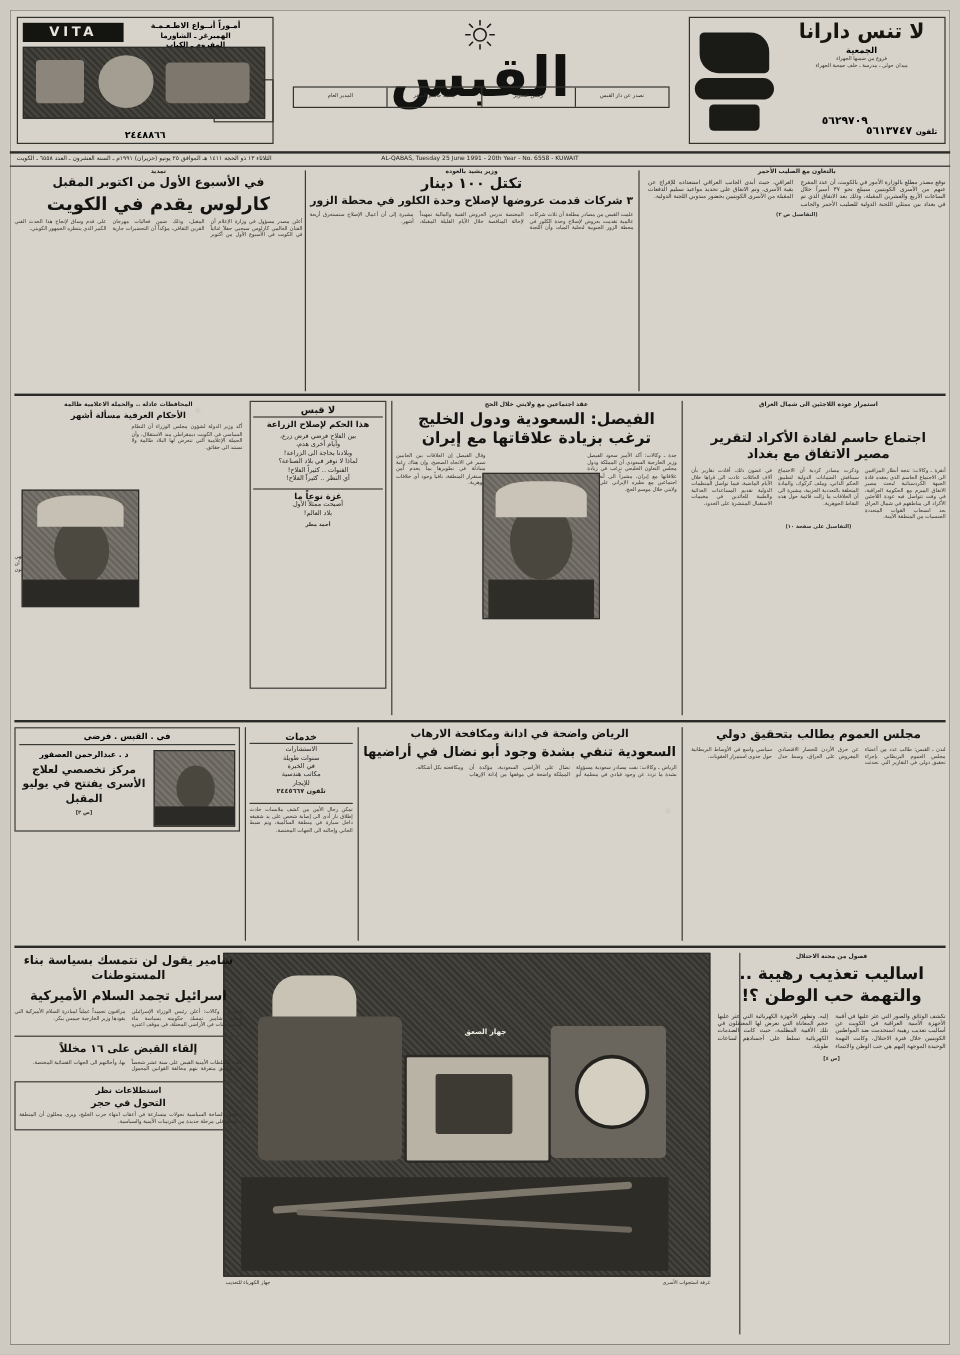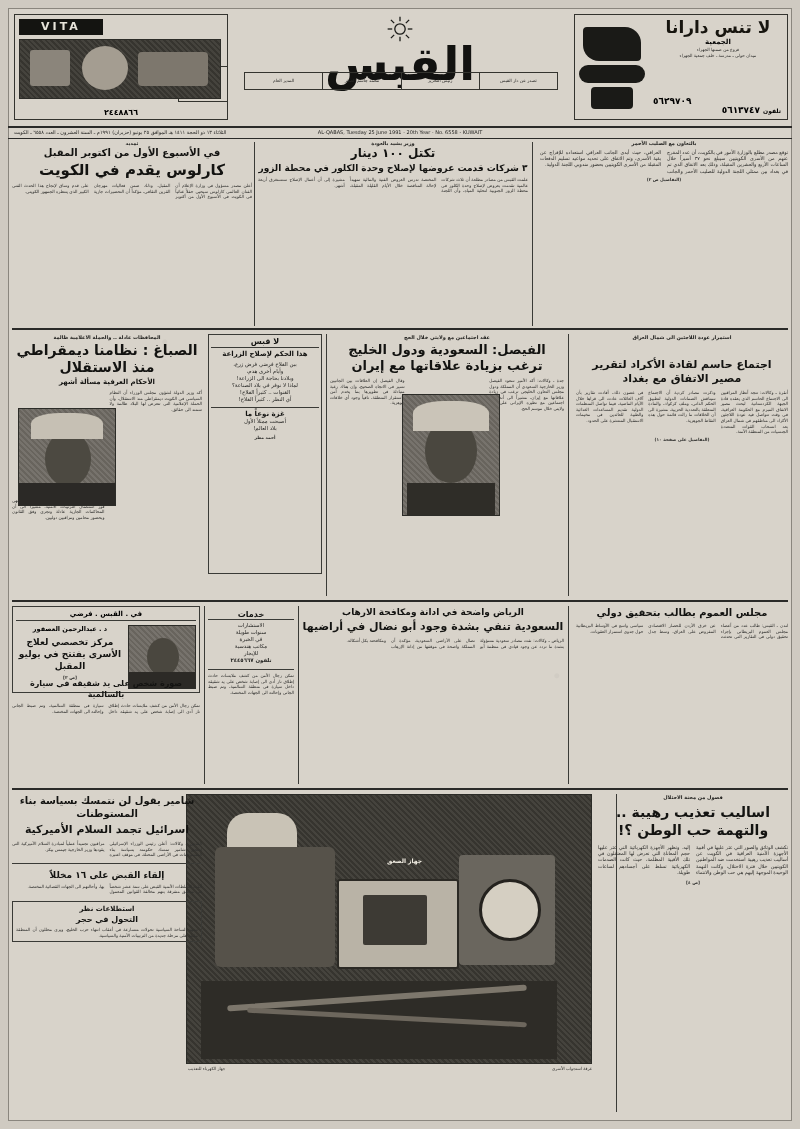--- a/index.html
+++ b/index.html
@@ -65,21 +65,21 @@
       <div style="position:absolute;right:4px;top:2px;width:130px;text-align:center;">
         <div class="ad-banner-title ar">لا تنس دارانا</div>
         <div class="ar" style="font-size:7px;font-weight:bold;margin-top:1px;">الجمعية</div>
         <div class="ar tiny" style="margin-top:1px;text-align:center;">فروع من ضمنها الجهراء</div>
         <div class="ar tiny" style="text-align:center;">ميدان حولي ـ مدرسة ـ خلف جمعية الجهراء</div>
       </div>
       <div style="position:absolute;right:6px;bottom:4px;width:128px;display:flex;direction:rtl;gap:3px;align-items:center;">
         <div class="ar" style="font-size:6px;font-weight:bold;">تلفون</div>
         <div class="ar" style="font-size:9px;font-weight:bold;letter-spacing:1px;">٥٦١٣٧٤٧</div>
       </div>
-      <div style="position:absolute;right:6px;bottom:13px;width:128px;text-align:left;">
+      <div style="position:absolute;right:19px;bottom:13px;width:128px;text-align:center;">
         <div class="ar" style="font-size:9px;font-weight:bold;letter-spacing:1px;">٥٦٢٩٧٠٩</div>
       </div>
 
       <div style="position:absolute;left:2px;top:6px;width:72px;height:92px;">
         <div style="position:absolute;left:6px;top:6px;width:58px;height:34px;background:#1a1a17;border-radius:4px 16px 4px 16px;"></div>
         <div style="position:absolute;left:2px;top:44px;width:66px;height:18px;background:#1a1a17;border-radius:9px;"></div>
         <div style="position:absolute;left:14px;top:66px;width:42px;height:22px;background:#1a1a17;border-radius:4px;"></div>
       </div>
     </div>
 
@@ -106,20 +106,26 @@
     </div>
 
     <div class="mast-strip">
       <div class="ar">تصدر عن دار القبس</div>
       <div class="ar">رئيس التحرير</div>
       <div class="ar">محمد جاسم الصقر</div>
       <div class="ar">المدير العام</div>
     </div>
 
     <div class="mast-left">
+      <div style="position:absolute;right:4px;top:2px;width:120px;text-align:center;">
+        <div class="ar" style="font-size:6.5px;font-weight:bold;">أمـوراً أنــواع الاطـعـمـة</div>
+        <div class="ar" style="font-size:6px;font-weight:bold;margin-top:2px;">الهمبرغر ـ الشاورما</div>
+        <div class="ar" style="font-size:6px;font-weight:bold;">المفروم ـ الكباب</div>
+        <div class="ar" style="font-size:6px;font-weight:bold;">وأصناف أخرى</div>
+      </div>
       <div style="position:absolute;left:4px;top:4px;width:84px;height:16px;background:#141411;color:#e8e4da;text-align:center;font-size:11px;font-weight:bold;letter-spacing:3px;line-height:16px;">VITA</div>
       <div class="photo dark" style="position:absolute;left:4px;top:24px;width:200px;height:58px;">
         <div class="imgnoise"></div>
         <div style="position:absolute;left:10px;top:10px;width:40px;height:36px;background:#8b857b;border-radius:3px;"></div>
         <div style="position:absolute;left:62px;top:6px;width:46px;height:44px;background:#a49d91;border-radius:50%;"></div>
         <div style="position:absolute;left:118px;top:12px;width:70px;height:34px;background:#7d776d;border-radius:4px;"></div>
       </div>
       <div class="ar" style="position:absolute;left:0;bottom:2px;width:100%;text-align:center;font-size:8px;font-weight:bold;letter-spacing:1px;">٢٤٤٨٨٦٦</div>
     </div>
   </div>
@@ -185,21 +191,20 @@
         <div style="flex:1;">
           <div style="height:126px;"></div>
           <div class="ar cap">سعود الفيصل</div>
         </div>
         <div class="ar tiny" style="flex:1;">وقال الفيصل إن العلاقات بين الجانبين تسير في الاتجاه الصحيح، وإن هناك رغبة متبادلة في تطويرها بما يخدم أمن واستقرار المنطقة، نافياً وجود أي خلافات جوهرية.</div>
       </div>
     </div>
 
     <div style="position:absolute;left:4px;top:2px;width:190px;">
       <div class="ar kicker">المحافظات عادلة .. والحملة الاعلامية ظالمة</div>
-      <div class="ar hdl" style="font-size:14px;line-height:17px;margin-top:2px;">الصباغ : نظامنا ديمقراطي منذ الاستقلال</div>
       <div class="ar hdl" style="font-size:7px;margin-top:2px;">الأحكام العرفية مسألة أشهر</div>
       <div class="photo" style="position:absolute;left:6px;top:74px;width:96px;height:96px;">
         <div class="imgnoise"></div>
         <div class="face" style="left:26px;top:22px;width:46px;height:56px;background:#4c4941;"></div>
         <div style="position:absolute;left:12px;top:4px;width:72px;height:26px;background:#c6c0b4;border-radius:40% 40% 0 0;"></div>
         <div style="position:absolute;left:0;bottom:0;width:96px;height:22px;background:#2b2926;"></div>
       </div>
       <div style="display:flex;direction:rtl;gap:5px;margin-top:4px;">
         <div class="ar tiny" style="flex:1;">أكد وزير الدولة لشؤون مجلس الوزراء أن النظام السياسي في الكويت ديمقراطي منذ الاستقلال، وأن الحملة الإعلامية التي تتعرض لها البلاد ظالمة ولا تستند الى حقائق.</div>
         <div style="flex:1;">
@@ -266,24 +271,20 @@
           <div style="position:absolute;left:0;bottom:0;width:66px;height:16px;background:#2c2a26;"></div>
         </div>
         <div style="flex:1;">
           <div class="ar" style="font-size:6.5px;font-weight:bold;text-align:center;">د . عبدالرحمن العصفور</div>
           <div class="ar hdl" style="font-size:9px;line-height:12px;margin-top:3px;">مركز تخصصي لعلاج الأسرى يفتتح في يوليو المقبل</div>
           <div class="ar tiny" style="text-align:center;margin-top:3px;font-weight:bold;">[ص ٣]</div>
         </div>
       </div>
     </div>
 
-    <div style="position:absolute;left:4px;top:74px;width:188px;">
-      <div class="ar hdl" style="font-size:8px;line-height:11px;">صورة شخص على يد شقيقه في سيارة بالسالمية</div>
-      <div class="ar tiny" style="margin-top:3px;column-count:2;column-gap:5px;">تمكن رجال الأمن من كشف ملابسات حادث إطلاق نار أدى الى إصابة شخص على يد شقيقه داخل سيارة في منطقة السالمية، وتم ضبط الجاني وإحالته الى الجهات المختصة.</div>
-    </div>
   </div>
 
   <div class="hline2" style="left:4px;top:780px;width:776px;"></div>
 
   <div style="position:absolute;left:0;top:784px;width:784px;height:322px;">
     <div class="vline" style="left:608px;top:2px;height:318px;"></div>
 
     <div style="position:absolute;right:4px;top:2px;width:600px;">
       <div style="display:flex;direction:rtl;gap:6px;">
         <div style="width:190px;">

